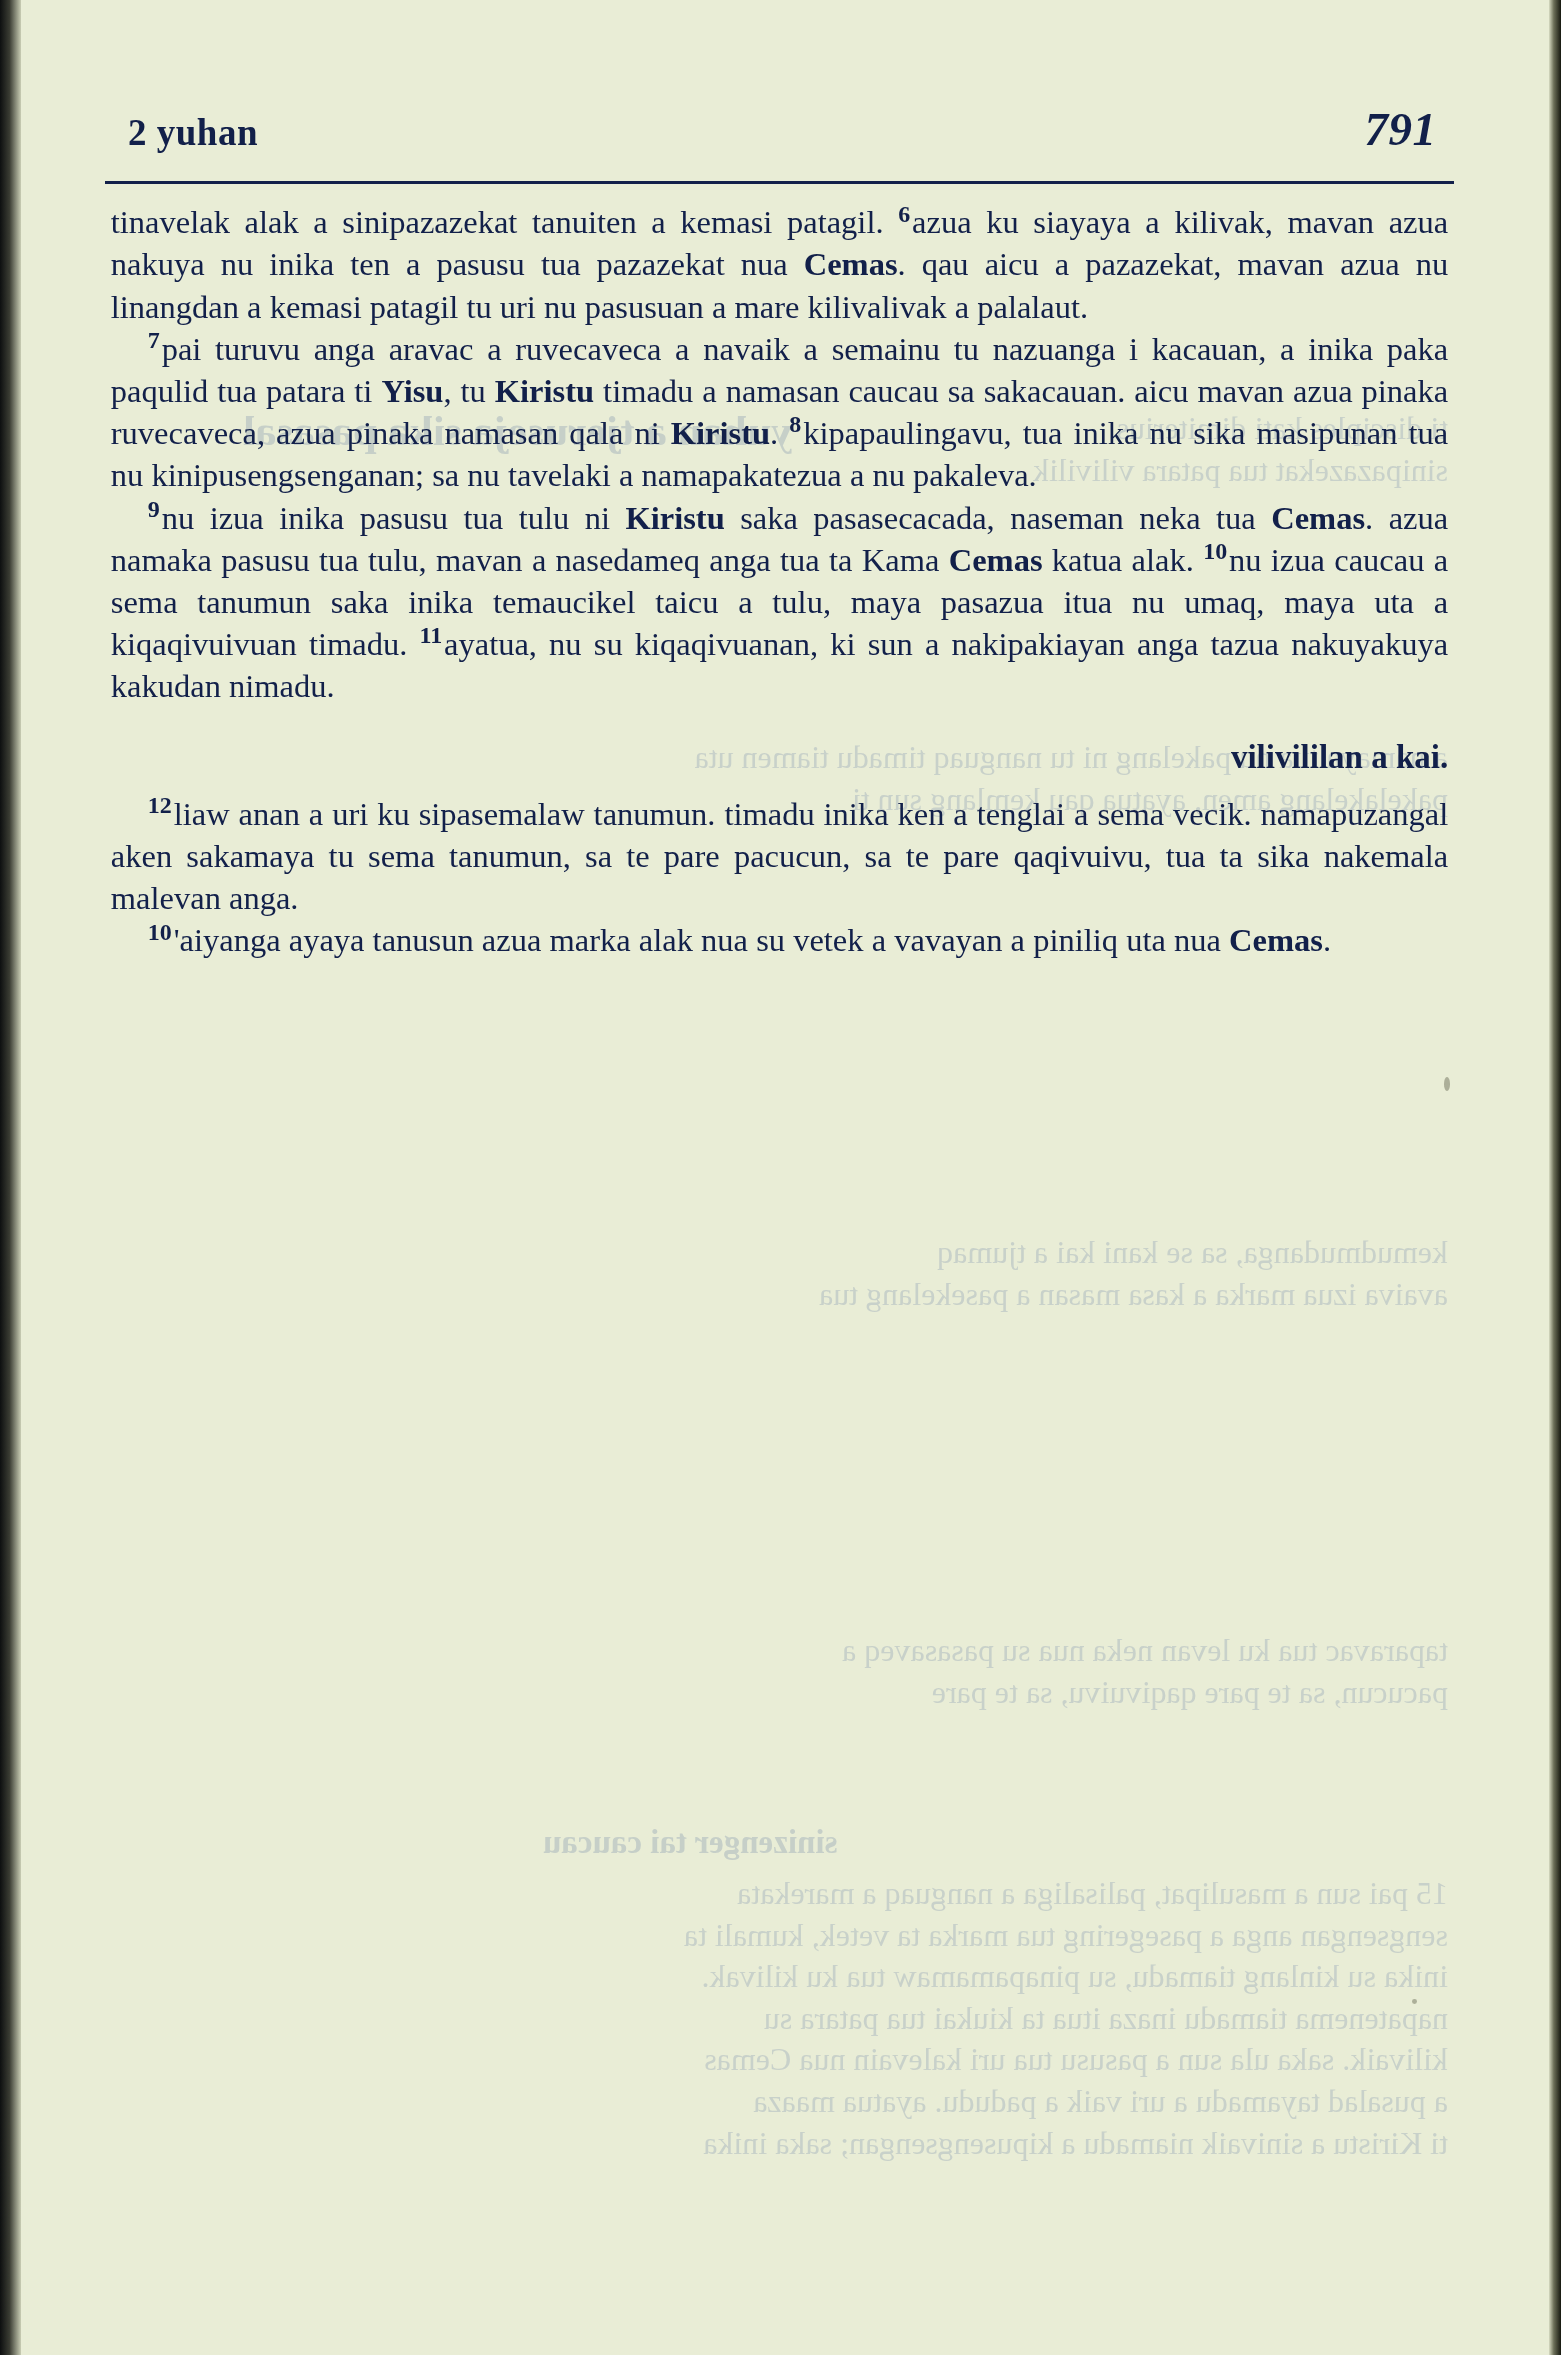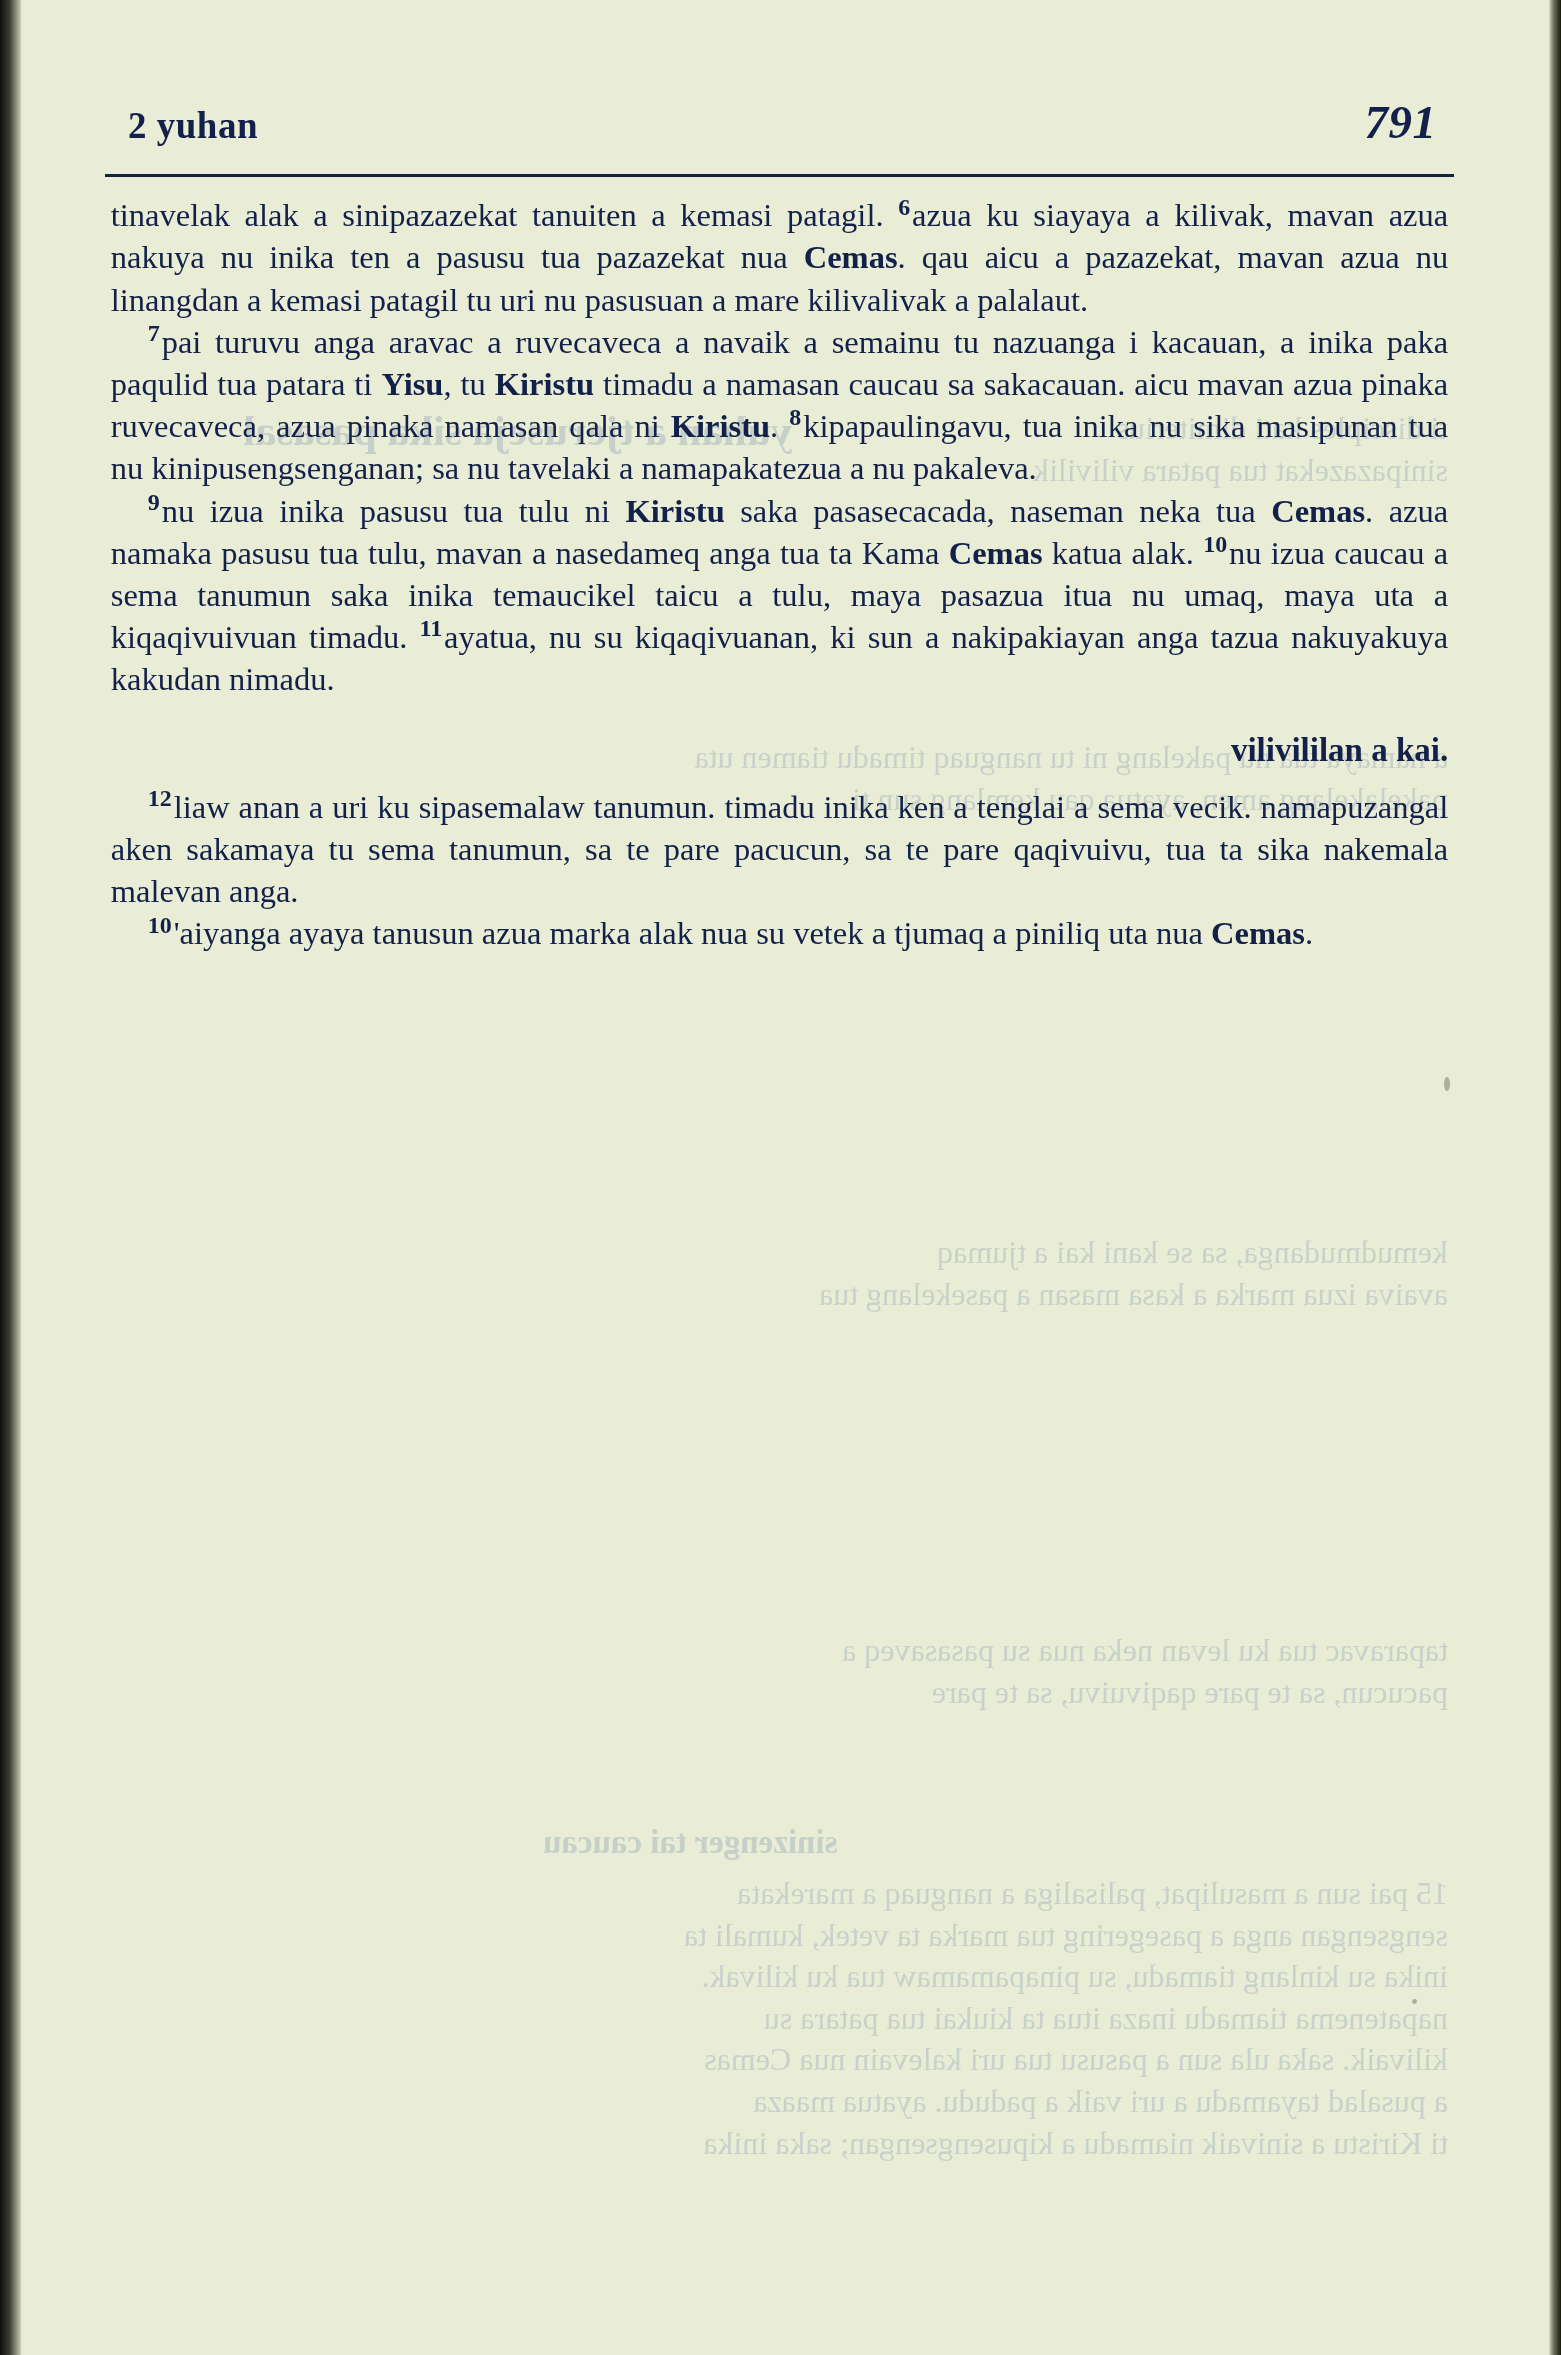--- a/index.html
+++ b/index.html
@@ -25,21 +25,21 @@
   }
   .gutter-right {
     position: absolute;
     top: 0; right: 0;
     width: 11.6px; height: 100%;
     background: linear-gradient(to left, #16180f 0%, #6c6f58 60%, #d7dbc2 100%);
   }
   .content {
     position: absolute;
     left: 105px;
-    top: 95px;
+    top: 102px;
     width: 1349px;
   }
   .header {
     display: flex;
     justify-content: space-between;
     align-items: baseline;
     font-size: 37px;
     font-weight: bold;
     letter-spacing: 0.5px;
     padding: 0 7.8px 0 23px;
@@ -181,21 +181,21 @@
       <p class="para"><span>tinavelak alak a sinipazazekat tanuiten a kemasi patagil. </span><span class="vnum">6</span><span>azua ku siayaya a kilivak, mavan azua nakuya nu inika ten a pasusu tua pazazekat nua </span><span class="sc">Cemas</span><span>. qau aicu a pazazekat, mavan azua nu linangdan a kemasi patagil tu uri nu pasusuan a mare kilivalivak a palalaut.</span></p>
 
       <p class="para indent"><span class="vnum">7</span><span>pai turuvu anga aravac a ruvecaveca a navaik a semainu tu nazuanga i kacauan, a inika paka paqulid tua patara ti </span><span class="sc">Yisu</span><span>, tu </span><span class="sc">Kiristu</span><span> timadu a namasan caucau sa sakacauan. aicu mavan azua pinaka ruvecaveca, azua pinaka namasan qala ni </span><span class="sc">Kiristu</span><span>. </span><span class="vnum">8</span><span>kipapaulingavu, tua inika nu sika masipunan tua nu kinipusengsenganan; sa nu tavelaki a namapakatezua a nu pakaleva.</span></p>
 
       <p class="para indent"><span class="vnum">9</span><span>nu izua inika pasusu tua tulu ni </span><span class="sc">Kiristu</span><span> saka pasasecacada, naseman neka tua </span><span class="sc">Cemas</span><span>. azua namaka pasusu tua tulu, mavan a nasedameq anga tua ta Kama </span><span class="sc">Cemas</span><span> katua alak. </span><span class="vnum">10</span><span>nu izua caucau a sema tanumun saka inika temaucikel taicu a tulu, maya pasazua itua nu umaq, maya uta a kiqaqivuivuan timadu. </span><span class="vnum">11</span><span>ayatua, nu su kiqaqivuanan, ki sun a nakipakiayan anga tazua nakuyakuya kakudan nimadu.</span></p>
 
       <div class="subhead">vilivililan a kai.</div>
 
       <p class="para indent"><span class="vnum">12</span><span>liaw anan a uri ku sipasemalaw tanumun. timadu inika ken a tenglai a sema vecik. namapuzangal aken sakamaya tu sema tanumun, sa te pare pacucun, sa te pare qaqivuivu, tua ta sika nakemala malevan anga.</span></p>
 
-      <p class="para indent"><span class="vnum">10</span><span>'aiyanga ayaya tanusun azua marka alak nua su vetek a tjumaq a piniliq uta nua </span><span class="sc">Cemas</span><span>.</span></p>
+      <p class="para indent"><span class="vnum">10</span><span>'aiyanga ayaya tanusun azua marka alak nua su vetek a vavayan a piniliq uta nua </span><span class="sc">Cemas</span><span>.</span></p>
 
     </div>
   </div>
 
   <div class="speck" style="left:1444px; top:1077px; width:5.8px; height:13.6px;"></div>
   <div class="speck" style="left:1412px; top:1999px; width:4.9px; height:4.9px;"></div>
 
 </div>
 
 

